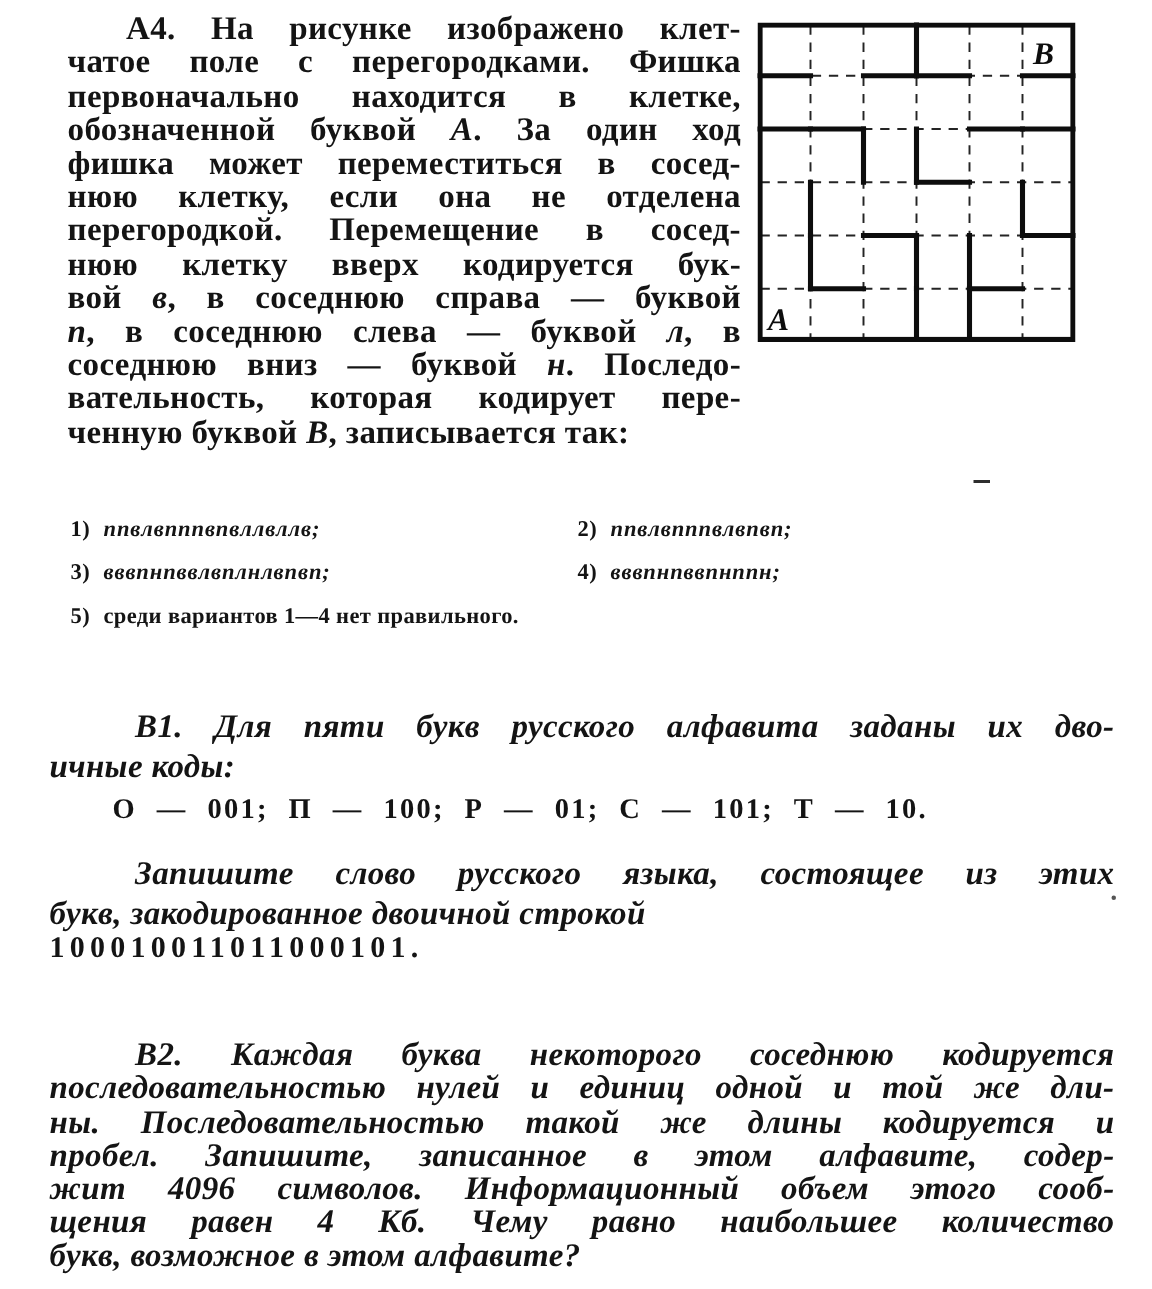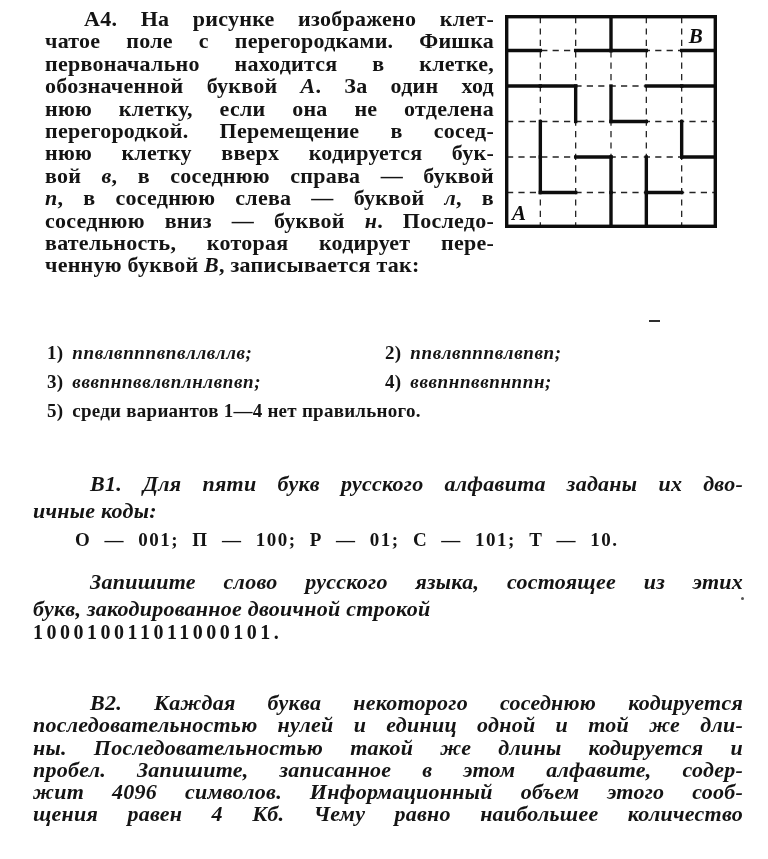--- a/index.html
+++ b/index.html
@@ -25,21 +25,21 @@
   #fig{left:505px;top:15px;width:212px;height:213px;}
   #fig svg{display:block;}
   .dash{stroke:#242424;stroke-width:1.3;stroke-dasharray:6.2 5.2;}
   .wall{stroke:#0d0d0d;stroke-width:3.4;stroke-linecap:square;}
   .gborder{fill:none;stroke:#0d0d0d;stroke-width:3.4;}
   .glabel{
     font-family:"Liberation Serif","DejaVu Serif",serif;
     font-weight:700;font-style:italic;font-size:21px;fill:#0d0d0d;
   }
   
-  .opt{font-size:19px;line-height:22px;white-space:nowrap;letter-spacing:.25px;}
+  .opt{font-size:15px;line-height:22px;white-space:nowrap;letter-spacing:.25px;}
   #opt1,#opt3,#opt5{left:47px;}
   #opt2,#opt4{left:385px;}
   #opt1,#opt2{top:342px;}
   #opt3,#opt4{top:371px;}
   #opt5{top:400px;}
   .seq{font-style:italic;margin-left:9px;letter-spacing:.6px;}
   .plain{font-style:normal;margin-left:9px;}
   
   .bwide{left:33px;width:710px;font-style:italic;}
   #b1p1{top:470px;} #b1p1 .ln{line-height:27.4px;}
@@ -54,20 +54,21 @@
   .speck2{left:741px;top:597px;width:3px;height:3px;border-radius:2px;background:#555;}
 </style>
 </head>
 <body>
 
 <div id="a4col" class="abs blk">
   <div class="ln ind">А4. На рисунке изображено клет-</div>
   <div class="ln">чатое поле с перегородками. Фишка</div>
   <div class="ln">первоначально находится в клетке,</div>
   <div class="ln"><span>обозначенной буквой </span><span class="it">А</span><span>. За один ход</span></div>
+  <div class="ln">фишка может переместиться в сосед-</div>
   <div class="ln">нюю клетку, если она не отделена</div>
   <div class="ln">перегородкой. Перемещение в сосед-</div>
   <div class="ln">нюю клетку вверх кодируется бук-</div>
   <div class="ln"><span>вой </span><span class="it">в</span><span>, в соседнюю справа — буквой</span></div>
   <div class="ln"><span class="it">п</span><span>, в соседнюю слева — буквой </span><span class="it">л</span><span>, в</span></div>
   <div class="ln"><span>соседнюю вниз — буквой </span><span class="it">н</span><span>. Последо-</span></div>
   <div class="ln">вательность, которая кодирует пере-</div>
   <div class="ln noj"><span>ченную буквой </span><span class="it">В</span><span>, записывается так:</span></div>
 </div>
 
@@ -139,16 +140,17 @@
 </div>
 <div id="b1bin" class="abs">100010011011000101.</div>
 
 <div id="b2" class="abs blk bwide">
   <div class="ln ind2">В2. Каждая буква некоторого соседнюю кодируется</div>
   <div class="ln">последовательностью нулей и единиц одной и той же дли-</div>
   <div class="ln">ны. Последовательностью такой же длины кодируется и</div>
   <div class="ln">пробел. Запишите, записанное в этом алфавите, содер-</div>
   <div class="ln">жит 4096 символов. Информационный объем этого сооб-</div>
   <div class="ln">щения равен 4 Кб. Чему равно наибольшее количество</div>
+  <div class="ln noj">букв, возможное в этом алфавите?</div>
 </div>
 
 <div class="abs speck1"></div>
 <div class="abs speck2"></div>
 
 </body></html>

